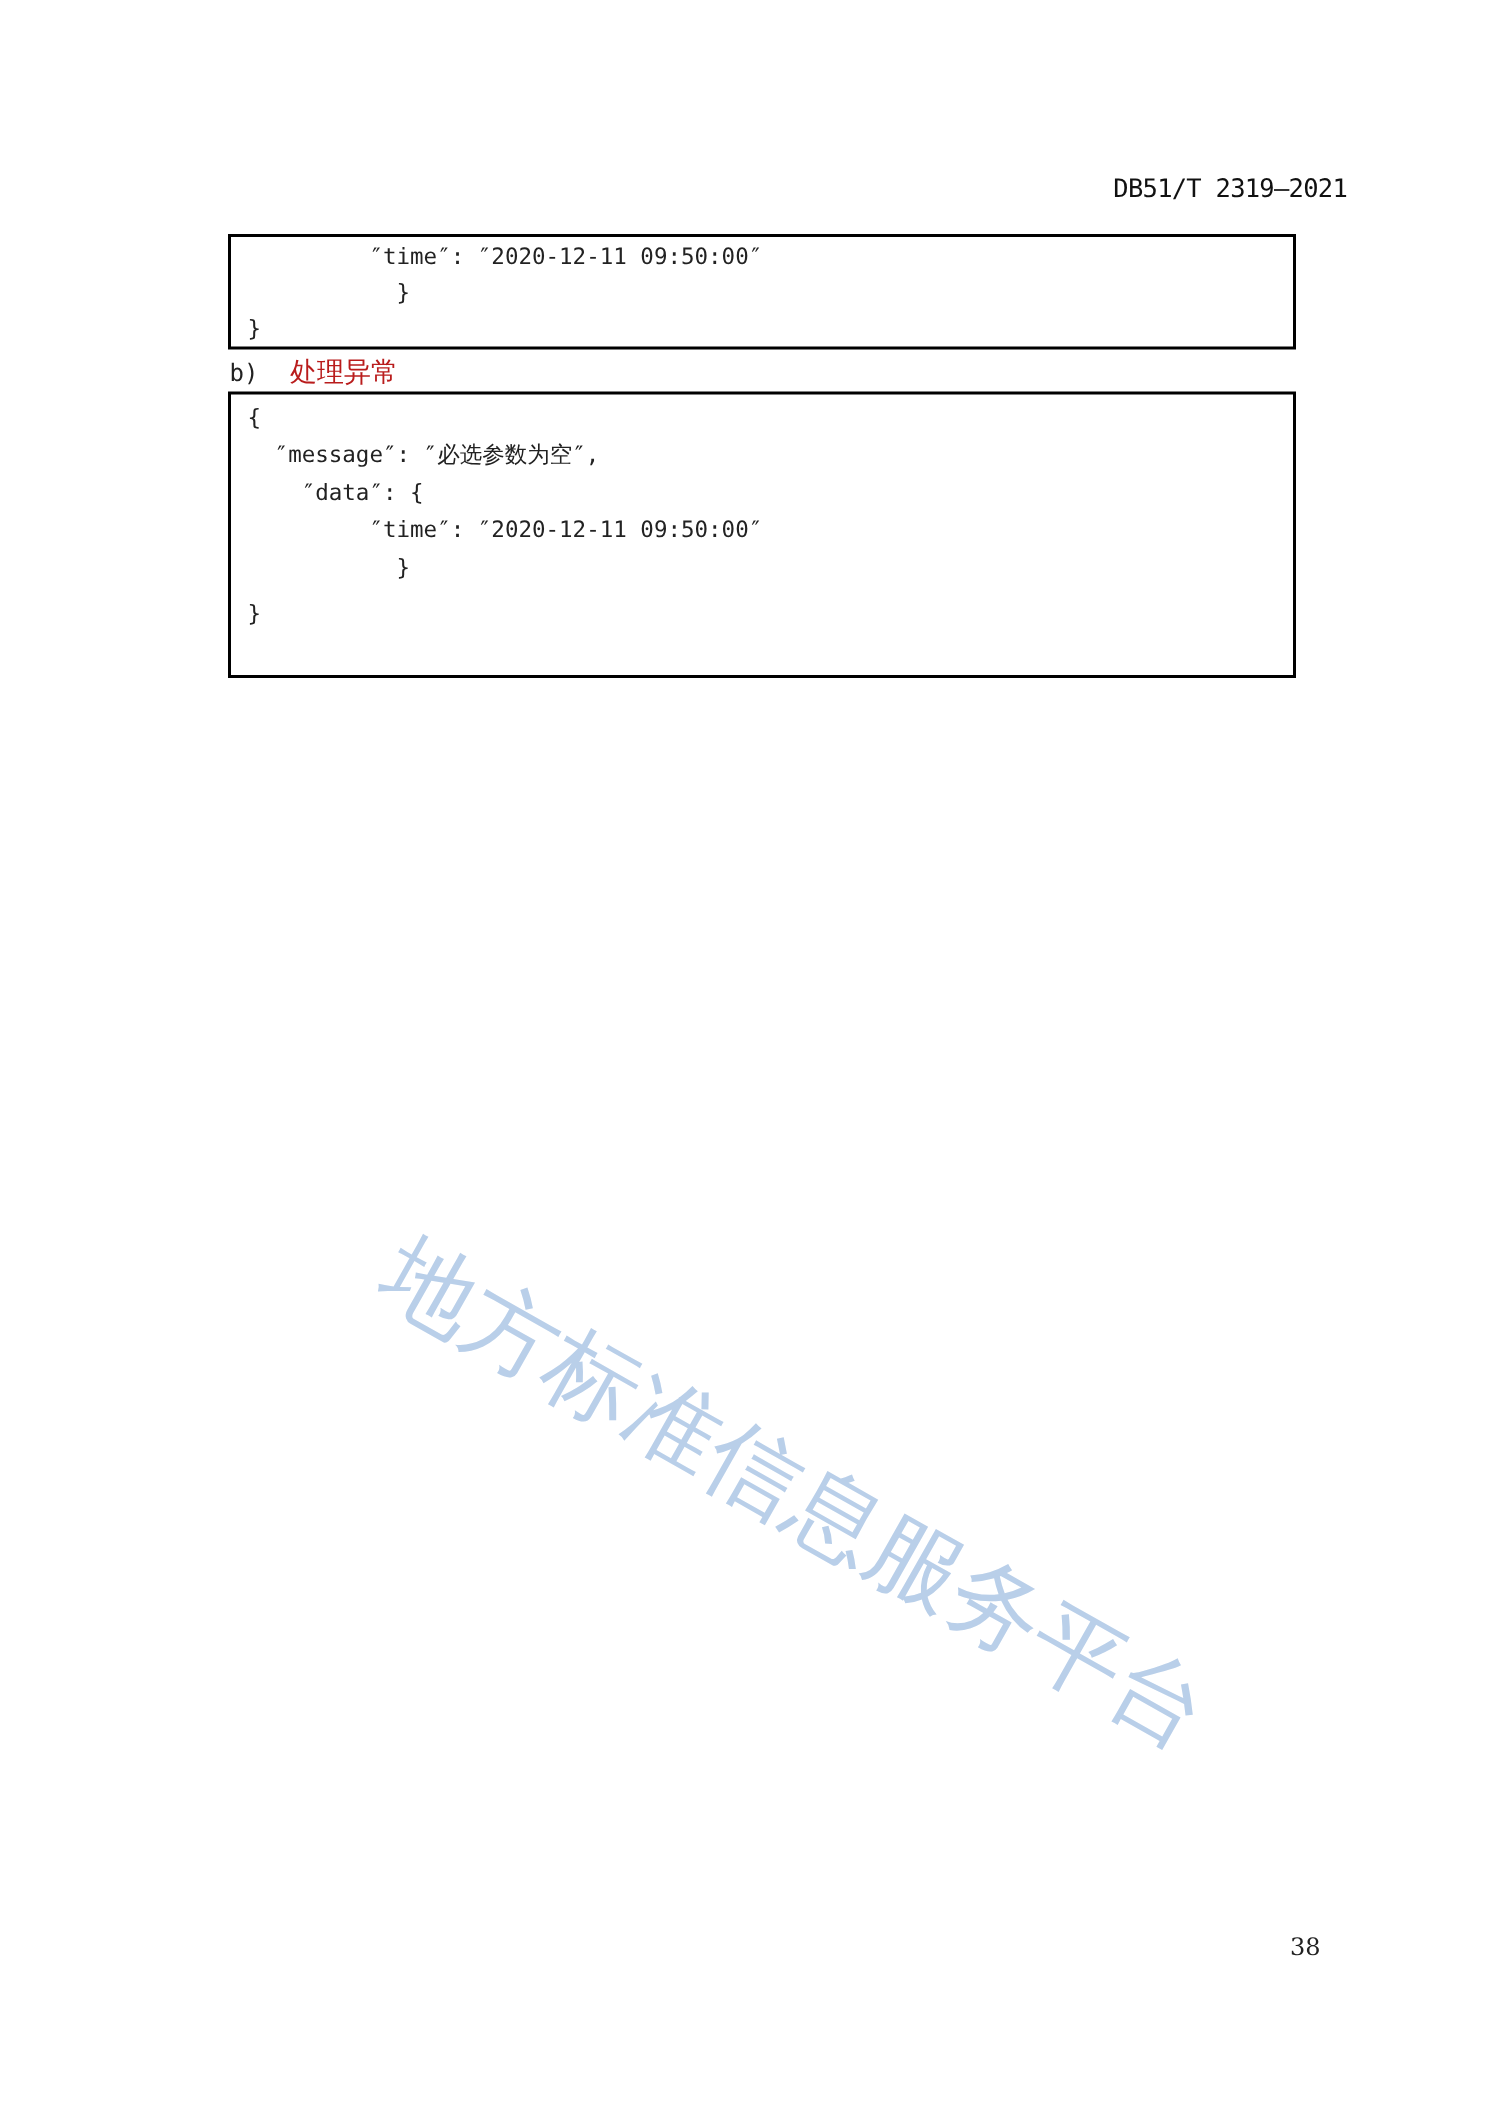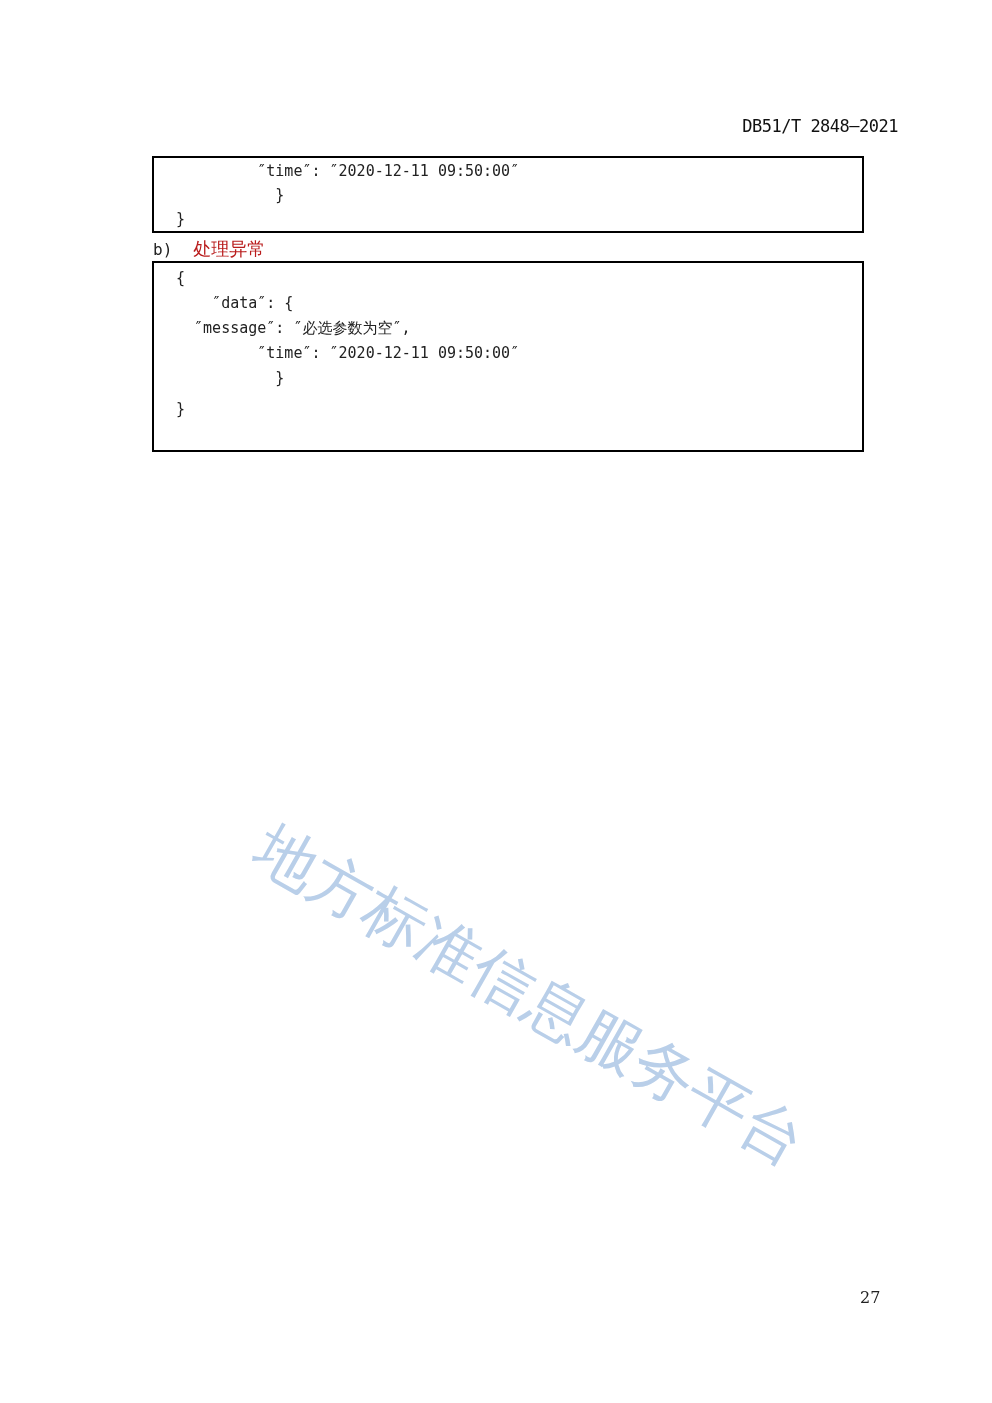--- a/index.html
+++ b/index.html
@@ -22,21 +22,21 @@
     letter-spacing: -0.5px;
     color: #111111;
     white-space: nowrap;
   }
   .codebox {
     position: absolute;
     left: 152px;
     width: 712px;
     border: 2px solid #000000;
     background: #ffffff;
-    padding-left: 22px;
+    padding-left: 11px;
   }
   .codebox.top {
     top: 156px;
     height: 77px;
     padding-top: 1px;
   }
   .codebox.exception {
     top: 261px;
     height: 191px;
     padding-top: 3px;
@@ -90,38 +90,38 @@
     font-size: 16px;
     font-family: "DejaVu Serif", "Liberation Serif", serif;
     color: #222222;
   }
 </style>
 </head>
 <body>
 
 <div class="page">
 
-  <div class="header">DB51/T 2848—2021</div>
+  <div class="header">DB51/T 2319—2021</div>
 
   <div class="codebox top">
     <div class="code-line">         ″time″: ″2020-12-11 09:50:00″</div>
     <div class="code-line">           }</div>
     <div class="code-line">}</div>
   </div>
 
   <div class="list-item">
     <span class="list-marker">b)</span><span class="list-label">处理异常</span>
   </div>
 
   <div class="codebox exception">
     <div class="code-line">{</div>
+    <div class="code-line">  ″message″: ″必选参数为空″,</div>
     <div class="code-line">    ″data″: {</div>
-    <div class="code-line">  ″message″: ″必选参数为空″,</div>
     <div class="code-line">         ″time″: ″2020-12-11 09:50:00″</div>
     <div class="code-line">           }</div>
     <div class="code-line gap-above">}</div>
   </div>
 
   <div class="watermark" style="color: rgb(185, 207, 233);">地方标准信息服务平台</div>
 
-  <div class="page-number">27</div>
+  <div class="page-number">38</div>
 
 </div>
 
 </body></html>

